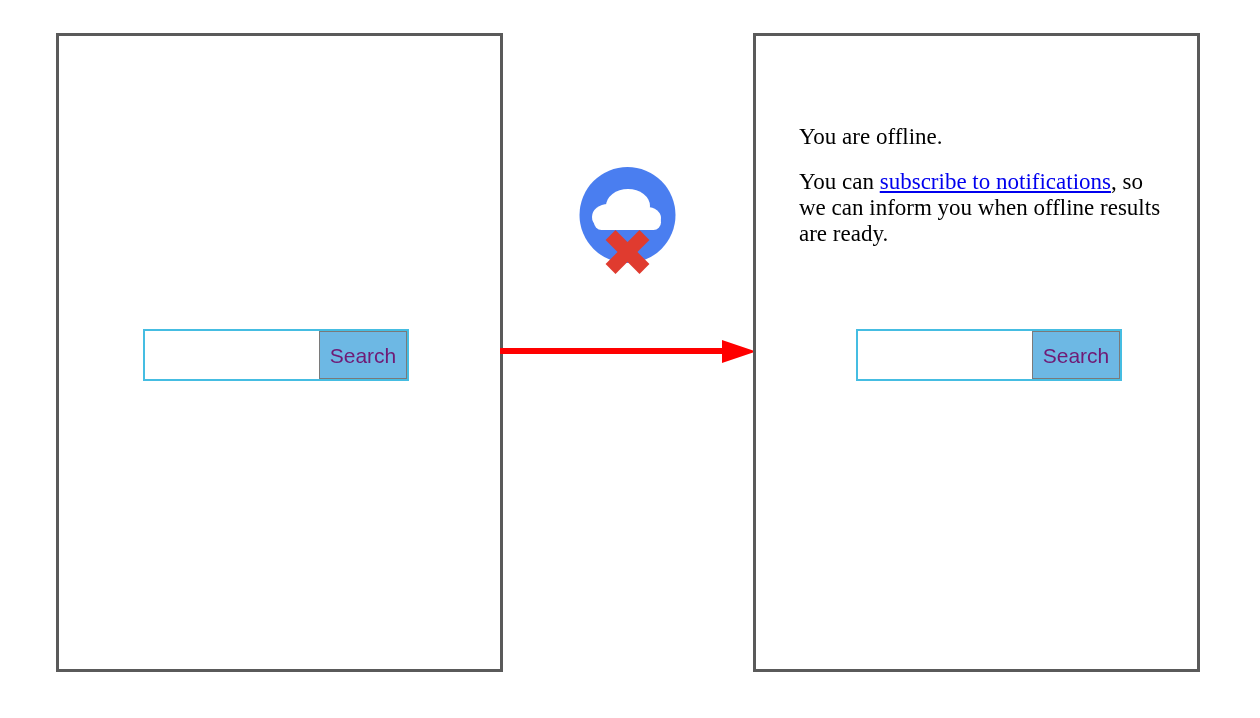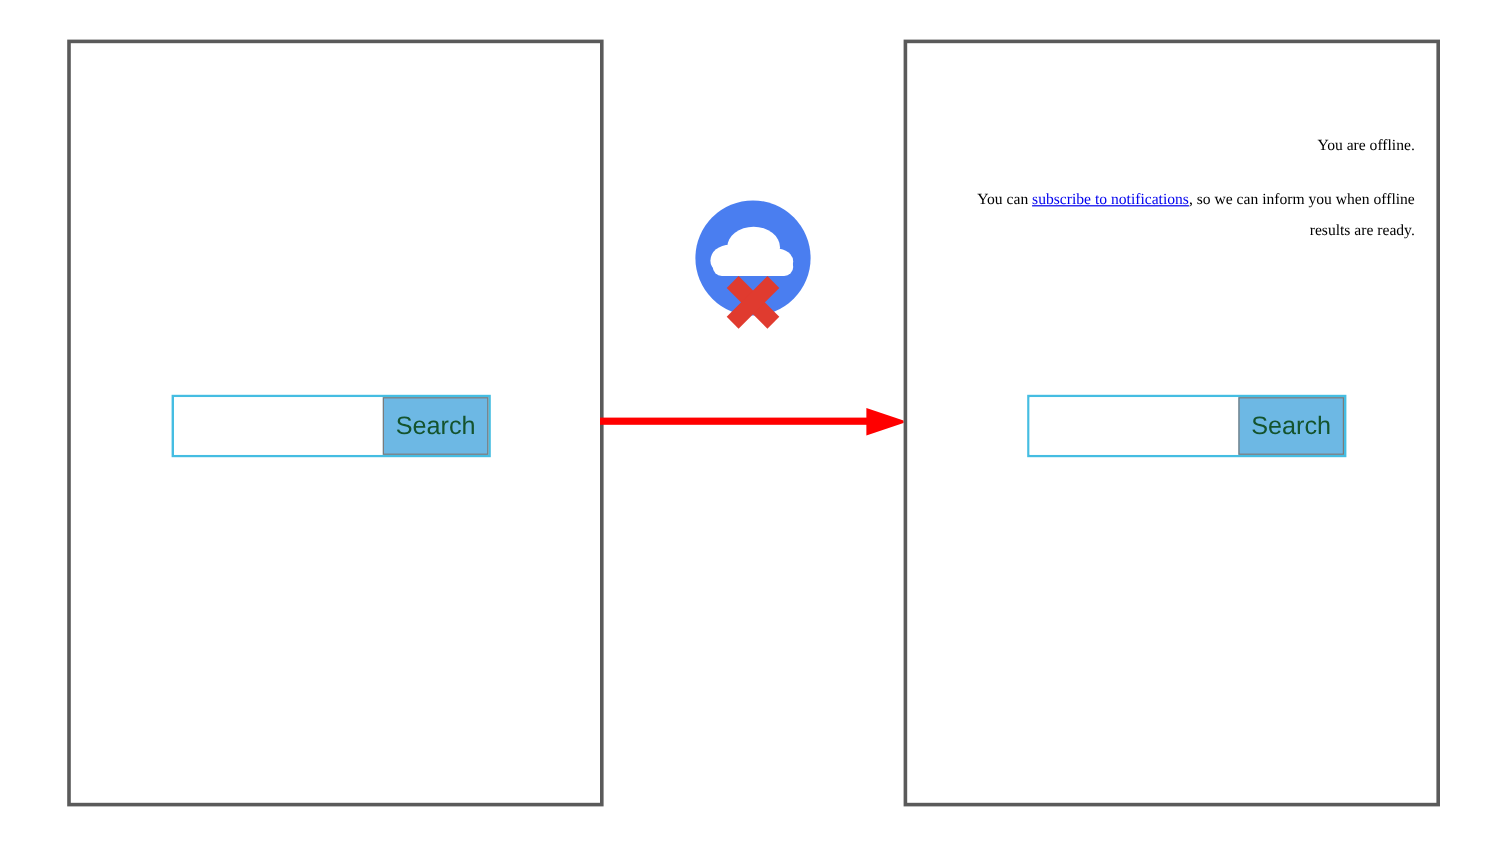--- a/index.html
+++ b/index.html
@@ -38,25 +38,24 @@
 
   
   .message-block {
     position: absolute;
     left: 27px;
     top: 72px;
     width: 396px;
   }
   .message-line {
     font-family: "Liberation Serif", serif;
-    font-size: 13px;
+    font-size: 23px;
     line-height: 26px;
     color: #000000;
-    margin: 0;
-    text-align: right;
+    margin: 16px;
   }
   .message-line + .message-line {
     margin-top: 19px;
   }
   .link {
     color: #0000ee;
     cursor: pointer;
   }
 
   
@@ -85,21 +84,21 @@
     min-width: 0;
   }
   .search-button {
     flex: 0 0 auto;
     width: 88px;
     background: #6db8e4;
     border: 1px solid #7a7a7a;
     box-sizing: border-box;
     font-family: "Liberation Sans", sans-serif;
     font-size: 21px;
-    color: #14532d;
+    color: #701a75;
     line-height: 1;
     display: flex;
     align-items: center;
     justify-content: center;
     cursor: pointer;
     padding: 0;
   }
 
   
   #offline-icon {

